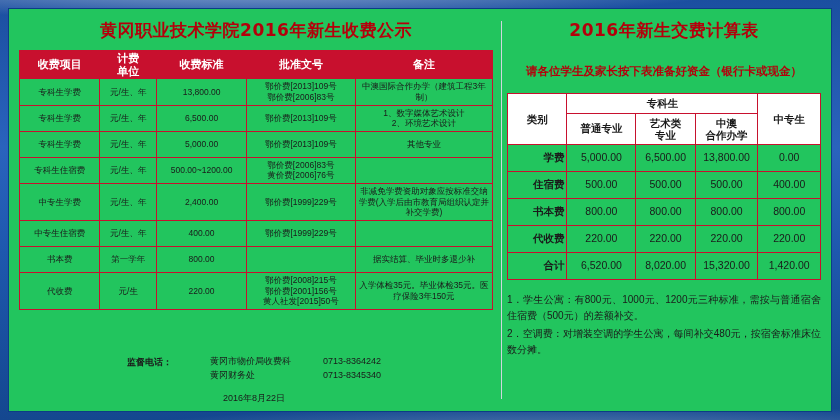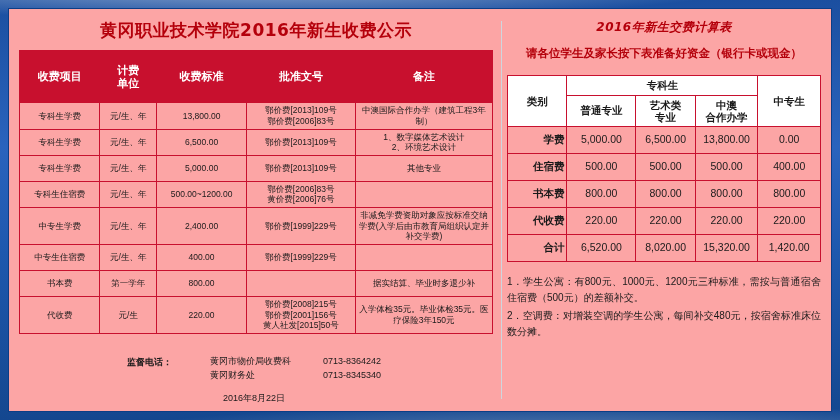--- a/index.html
+++ b/index.html
@@ -19,21 +19,21 @@
     background:radial-gradient(ellipse at 30% -60%,rgba(255,255,255,.55),rgba(255,255,255,0) 60%);
     pointer-events:none;
   }
   .frame-swoosh2{
     position:absolute;left:0;bottom:0;width:100%;height:22px;
     background:radial-gradient(ellipse at 70% 180%,rgba(255,255,255,.35),rgba(255,255,255,0) 60%);
     pointer-events:none;
   }
   .sheet{
     position:absolute;left:9px;top:9px;right:9px;bottom:9px;
-    background:#fca5a5;
+    background:#22c55e;
     box-shadow:0 0 0 1px #0c3d85;
   }
   .inner{
     position:absolute;inset:0;
     display:flex;
   }
   .left{
     width:492px;box-sizing:border-box;
     padding:8px 8px 0 10px;
     position:relative;
@@ -47,45 +47,44 @@
     position:absolute;left:492px;top:12px;bottom:12px;width:1px;
     background:#cfd6dd;
   }
   h1.title{
     margin:2px 0 8px 0;
     font-size:17px;font-weight:bold;color:#b4000b;
     text-align:center;letter-spacing:.5px;
     font-family:"DejaVu Sans","Liberation Sans",sans-serif;
   }
   h2.title2{
-    margin:2px 0 10px 0;
-    font-size:12px;font-weight:bold;color:#b4000b;
+    margin:2px 0 22px 0;
+    font-size:17px;font-weight:bold;color:#b4000b;
     text-align:center;letter-spacing:.5px;
     font-family:"DejaVu Sans","Liberation Sans",sans-serif;
-    font-style:italic;
   }
   .subtitle{
     margin:0 0 14px 0;text-align:center;
     font-size:11.5px;font-weight:bold;color:#b4000b;
   }
   table{
     border-collapse:collapse;width:100%;
     table-layout:fixed;
   }
   table.fee td,table.fee th{
     border:1px solid #c8102e;
     text-align:center;vertical-align:middle;
     font-size:8.5px;color:#1a1a1a;
     padding:2px 2px;
     line-height:1.25;
     word-break:break-all;
   }
   table.fee thead th{
     background:#c8102e;color:#fff;font-size:11px;font-weight:bold;
-    padding:13px 2px;border-color:#c8102e;
+    padding:1px 2px;border-color:#c8102e;
   }
   table.fee tbody tr{height:26px;}
   .note-left{
     font-size:8.5px;color:#1a1a1a;text-align:left;line-height:1.35;
   }
   
   table.calc td,table.calc th{
     border:1px solid #c8102e;
     text-align:center;vertical-align:middle;
     font-size:10.5px;color:#1a1a1a;

